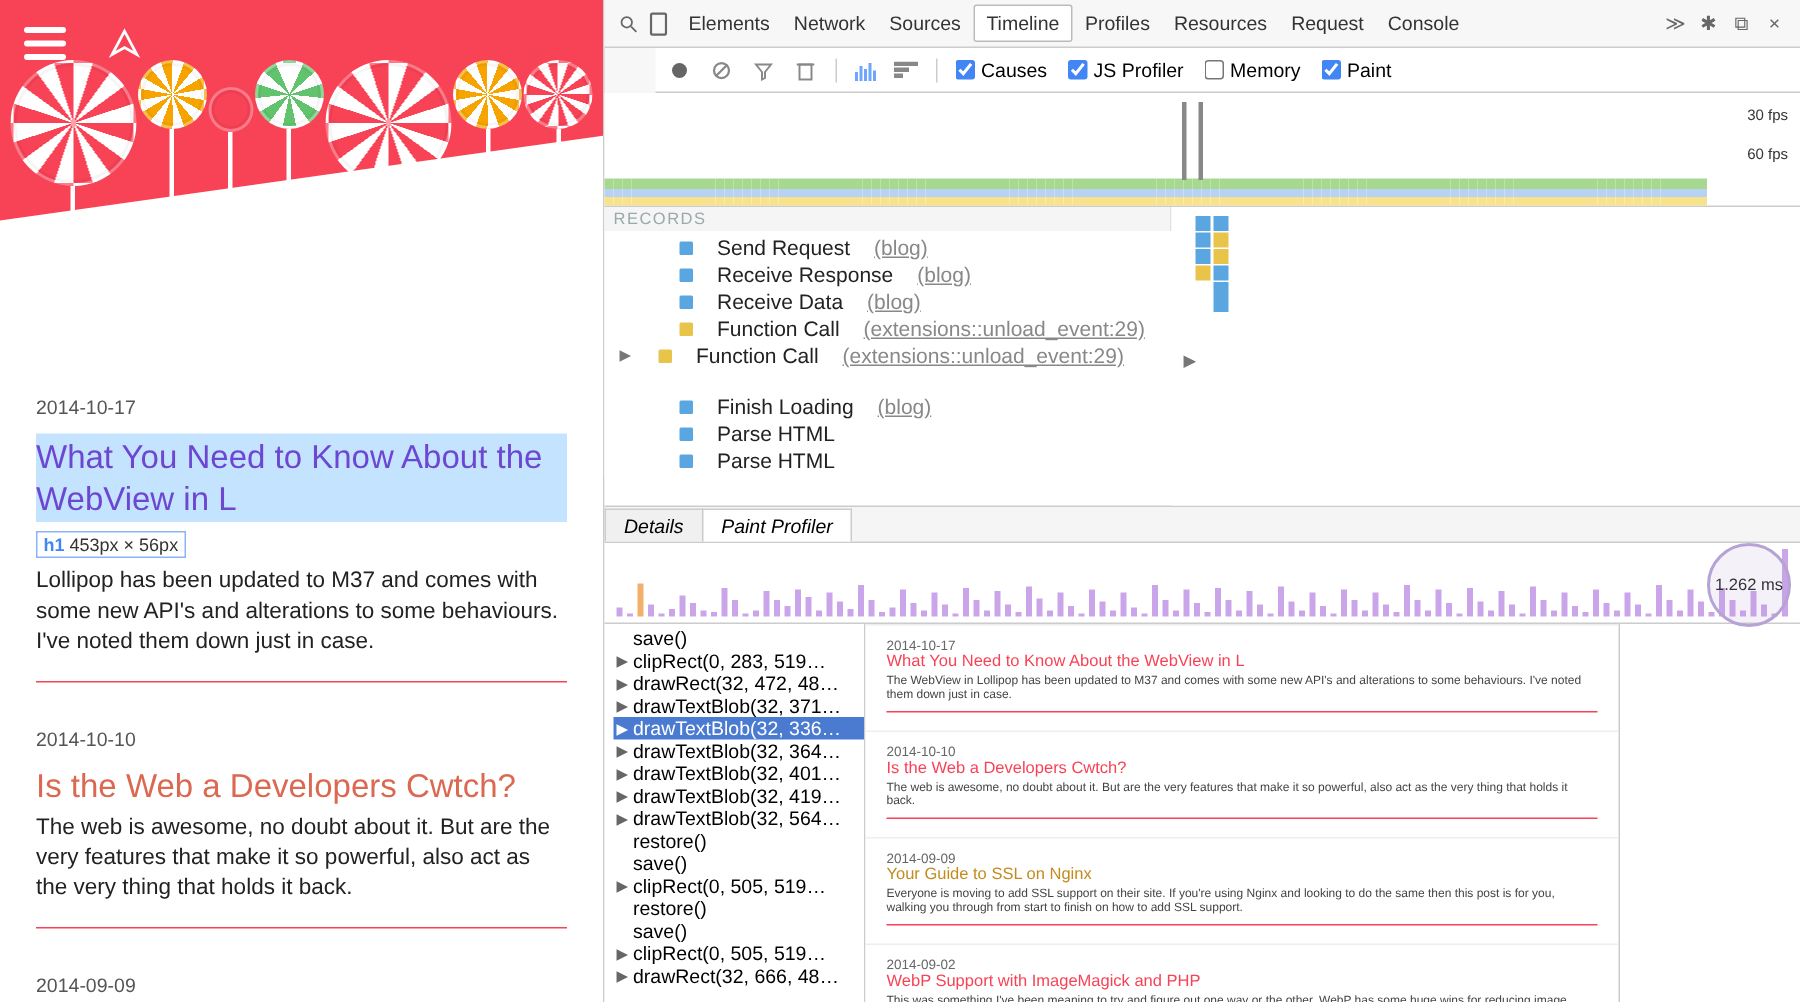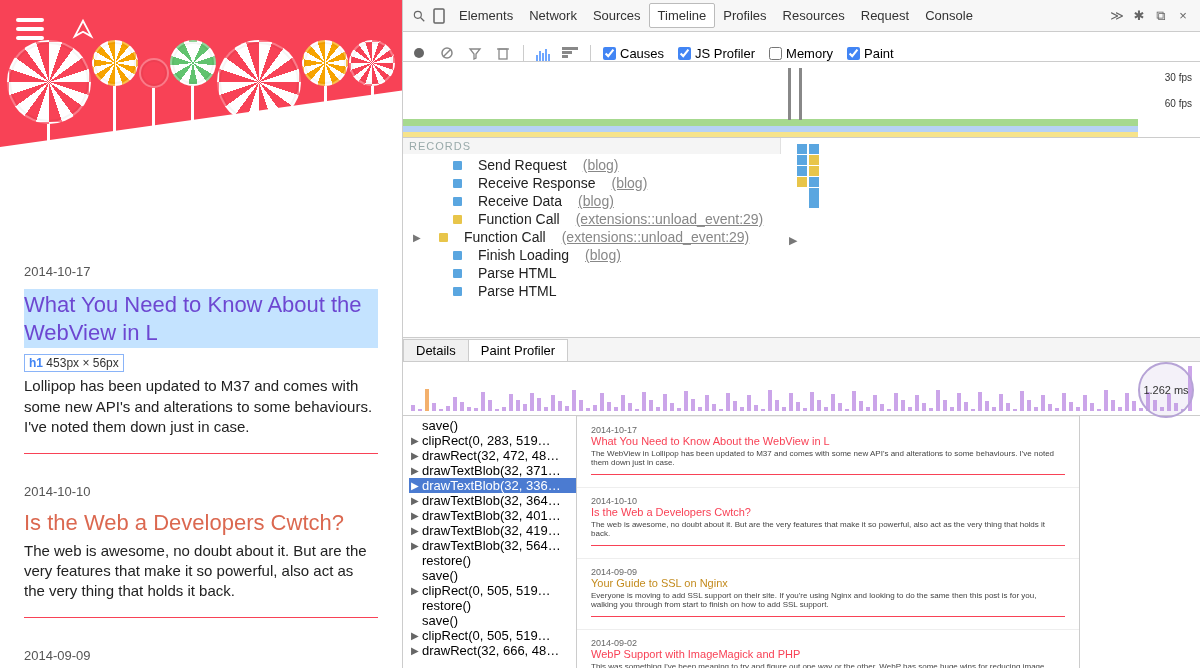--- a/index.html
+++ b/index.html
@@ -34,21 +34,21 @@
 
 
 .devtools { flex:1; height:668px; display:flex; flex-direction:column; border-left:1px solid #ccc; background:#f7f7f7; }
 .dt-tabs { height:32px; display:flex; align-items:center; gap:4px; padding:0 8px; background:#f7f7f7; border-bottom:1px solid #ccc; font-size:13px; color:#333; }
 .dt-tabs .ico { width:16px; height:16px; display:inline-flex; align-items:center; justify-content:center; color:#666; }
 .dt-tabs .tab { padding:4px 8px; border-radius:2px; cursor:default; }
 .dt-tabs .tab.active { border:1px solid #bbb; background:#fff; }
 .dt-tabs .spacer { flex:1; }
 .dt-tabs .right-ico { color:#666; width:18px; text-align:center; }
 
-.tl-toolbar { height:30px; display:flex; align-items:flex-end; gap:12px; padding:0 8px; background:#fff; border-bottom:1px solid #ccc; font-size:13px; }
+.tl-toolbar { height:30px; display:flex; align-items:center; gap:12px; padding:0 8px; background:#fff; border-bottom:1px solid #ccc; font-size:13px;margin-left:34px; }
 .tl-toolbar .ti { width:16px; height:16px; display:inline-flex; align-items:center; justify-content:center; color:#666; }
 .tl-toolbar .sep { width:1px; height:16px; background:#ccc; }
 .tl-toolbar .bars { display:inline-flex; align-items:flex-end; gap:1px; height:14px; }
 .tl-toolbar .bars i { width:2px; background:#6ea6ff; display:block; }
 .chk { display:inline-flex; align-items:center; gap:4px; }
 .chk input { accent-color:#4285f4; }
 
 .tl-overview { height:76px; background:#fff; border-bottom:1px solid #ccc; position:relative; }
 .tl-overview .fps { position:absolute; right:8px; font-size:10px; color:#333; }
 .tl-overview .fps.l30 { top:10px; }
@@ -66,21 +66,21 @@
 .rec .tw { width:10px; display:inline-block; color:#777; font-size:10px; }
 .rec .sq { width:9px; height:9px; display:inline-block; border-radius:1px; }
 .sq.blue { background:#5aa6e0; } .sq.yellow { background:#e8c54a; }
 .rec .nm { color:#222; }
 .rec .src { color:#888; text-decoration:underline; }
 .tl-flame { flex:1; position:relative; background:#fff; }
 .flame-col { position:absolute; top:6px; bottom:6px; width:10px; }
 .flame-col span { display:block; width:10px; margin-bottom:1px; }
 .fb-blue { background:#5aa6e0; } .fb-yellow { background:#e8c54a; }
 
-.tab-strip { height:24px; display:flex; align-items:flex-end; background:#f5f5f5; border-bottom:1px solid #ccc; font-size:13px; }
+.tab-strip { height:24px; display:flex; align-items:flex-end; background:#f5f5f5; border-bottom:1px solid #ccc; font-size:13px;font-style:italic; }
 .tab-strip .tab2 { padding:3px 12px; border:1px solid #ccc; border-bottom:none; background:#f0f0f0; margin-right:-1px; }
 .tab-strip .tab2.active { background:#fff; }
 
 .paint-hist { height:54px; background:#fff; display:flex; align-items:flex-end; padding:4px 8px; gap:3px; position:relative; border-bottom:1px solid #ccc; }
 .paint-hist .bar { width:4px; background:#cba5e9; }
 .paint-hist .bar.or { background:#f3b06c; }
 .pp-bubble { position:absolute; right:6px; top:0; width:56px; height:56px; border-radius:50%; border:2px solid #b6a3d6; display:flex; align-items:center; justify-content:center; font-size:11px; color:#333; background:rgba(182,163,214,.15); }
 
 .pp-lower { flex:1; display:flex; background:#fff; overflow:hidden; }
 .pp-calls { width:174px; border-right:1px solid #ccc; overflow:auto; font-size:13px; padding:2px 0 0 6px; }
@@ -389,21 +389,21 @@
             <span class="sq yellow"></span> 
             <span class="nm">Function Call</span> 
             <span class="src">(extensions::unload_event:29)</span>
           </div>
           <div class="rec" style="padding-left: 4px;">
             <span class="tw">▶</span>
             <span class="sq yellow"></span> 
             <span class="nm">Function Call</span> 
             <span class="src">(extensions::unload_event:29)</span>
           </div>
-          <div class="rec" style="padding-left: 18px;">
+          <div class="rec" style="padding-left: 18px; margin-top: 16px;">
             <span class="tw"></span>
             <span class="sq blue"></span> 
             <span class="nm">Finish Loading</span> 
             <span class="src">(blog)</span>
           </div>
           <div class="rec" style="padding-left: 18px;">
             <span class="tw"></span>
             <span class="sq blue"></span> 
             <span class="nm">Parse HTML</span> 
             <span class="src"></span>

